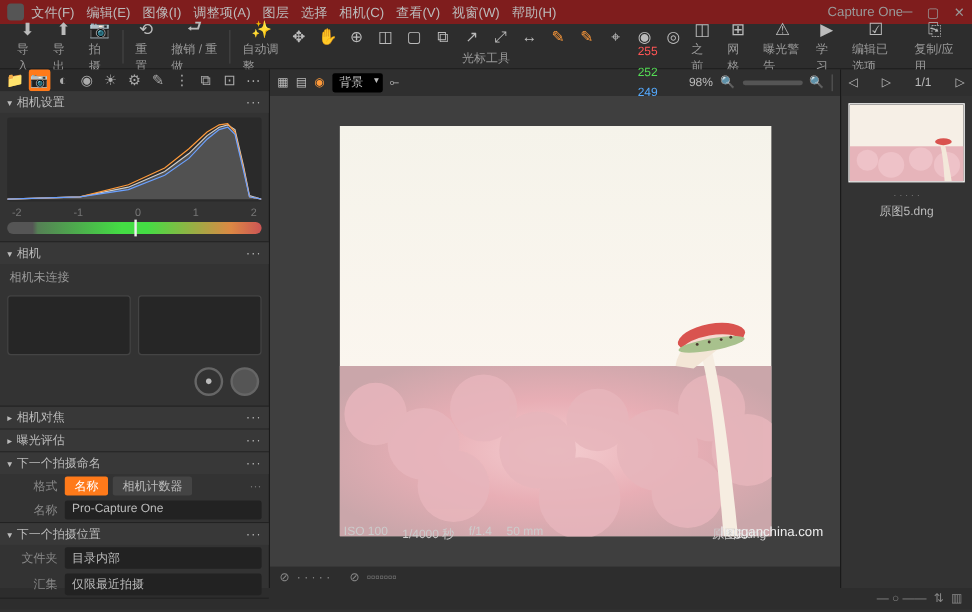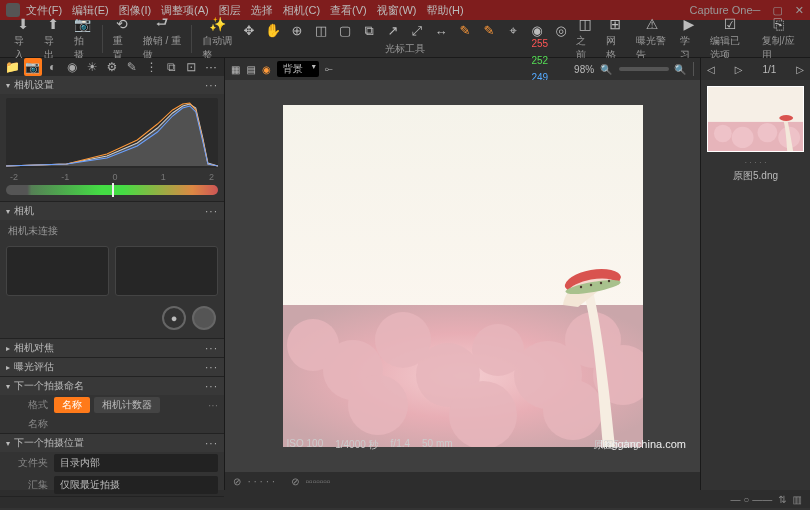--- a/index.html
+++ b/index.html
@@ -240,20 +240,21 @@
       <div class="field">
           <span class="flabel">格式</span>
           <div class="tags">
             <span class="tag active">名称</span>
             <span class="tag">相机计数器</span>
           </div>
           <span style="margin-left:auto;color:#777;cursor:pointer">···</span>
         </div>
       <div class="field">
           <span class="flabel">名称</span>
+          <span class="fval">Pro-Capture One</span>
         </div>
     </div>
 
     <div class="panel">
       <div class="phead">
           <span class="arr">▾</span>
           <span>下一个拍摄位置</span>
           <span class="dots">···</span>
         </div>
       <div class="field">

